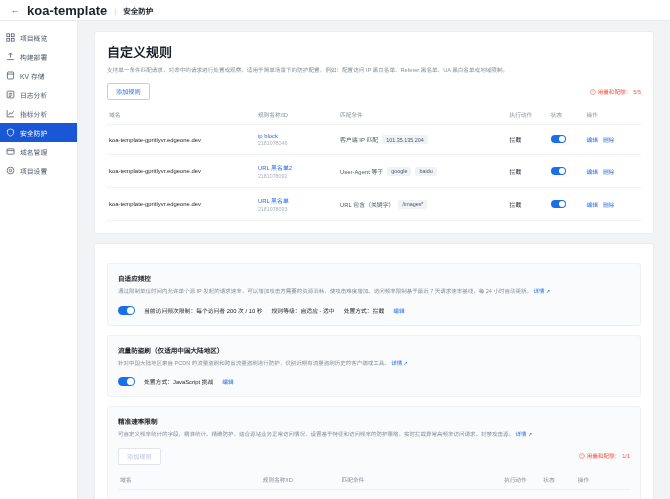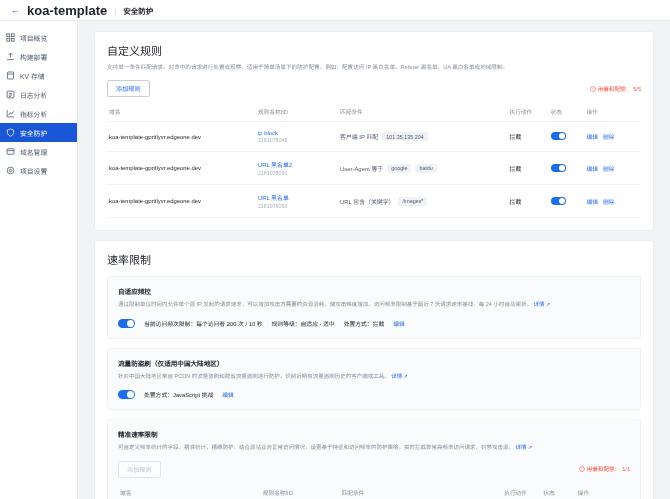--- a/index.html
+++ b/index.html
@@ -46,21 +46,21 @@
   
   .main {
     flex: 1; padding: 10px 16px 0 16px;
     overflow: hidden; background: #f2f3f5;
   }
   .card {
     background: #ffffff; border-radius: 3px;
     padding: 10px 12px 12px 12px; margin-bottom: 9px;
     border: 1px solid #ebedf0;
   }
-  .card-title { font-size: 11px; font-weight: normal; color: #1d2129; }
+  .card-title { font-size: 13px; font-weight: bold; color: #1d2129; }
   .card-desc { font-size: 5.6px; color: #86909c; margin-top: 5px; line-height: 1.5; }
 
   .btn-row { display: flex; align-items: center; justify-content: space-between; margin-top: 9px; }
   .btn-add {
     border: 1px solid #c9cdd4; background: #fff; color: #2b6de5;
     font-size: 6.2px; padding: 3px 8px; border-radius: 2px; cursor: pointer;
     font-family: inherit;
   }
   .btn-add.disabled { color: #b8c4d8; border-color: #e2e5ea; cursor: not-allowed; }
   .quota { font-size: 5.6px; color: #f5564a; display: flex; align-items: center; gap: 2px; }
@@ -297,21 +297,20 @@
                 <span class="op-link">编辑</span>
                 <span class="op-link">删除</span>
               </span>
             </td>
           </tr>
         </tbody>
       </table>
     </section>
 
     <section class="card">
-      <div class="card-title">速率限制</div>
 
       <div class="sub">
         <div class="sub-title">自适应频控</div>
         <div class="sub-desc">
           <span>通过限制单位时间内允许单个源 IP 发起的请求速率，可以增加攻击方需要的资源消耗，使攻击难度增加。访问频率限制基于最近 7 天请求速率基线，每 24 小时自动更新。</span>
           <span class="link ext">详情</span>
         </div>
         <div class="cfg-row">
           <span class="sw big on"></span>
           <span class="cfg-txt">当前访问频次限制：每个访问者 200 次 / 10 秒</span>

